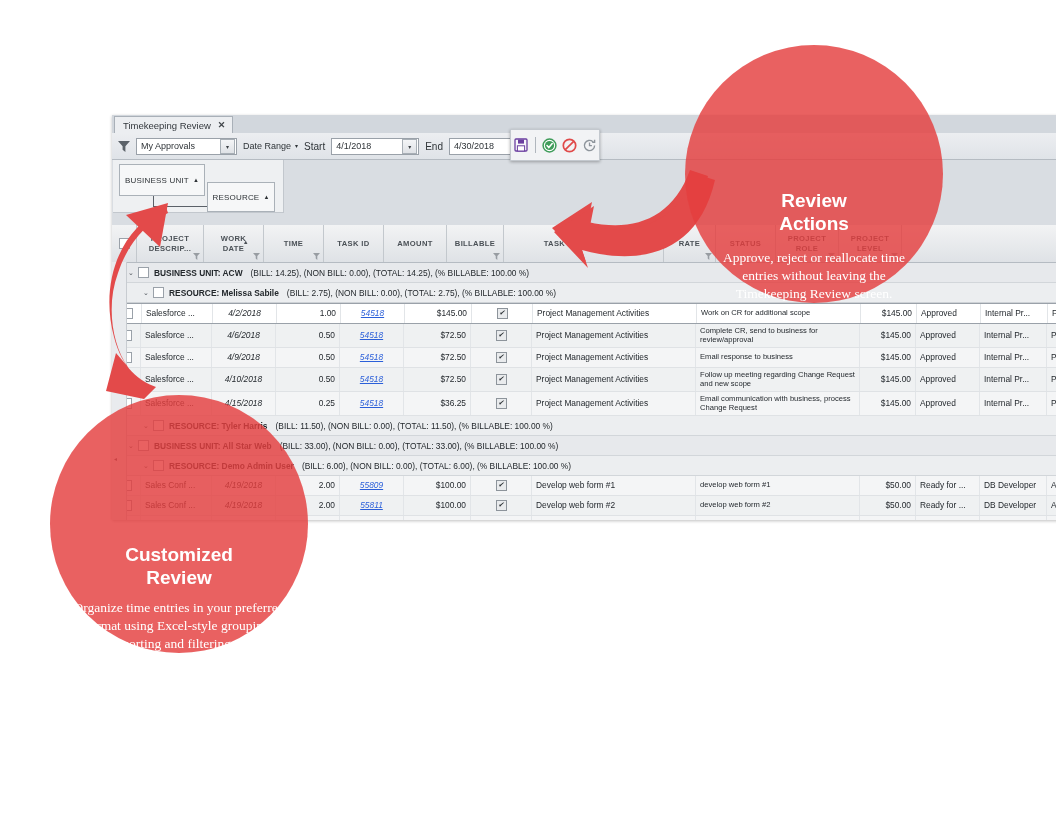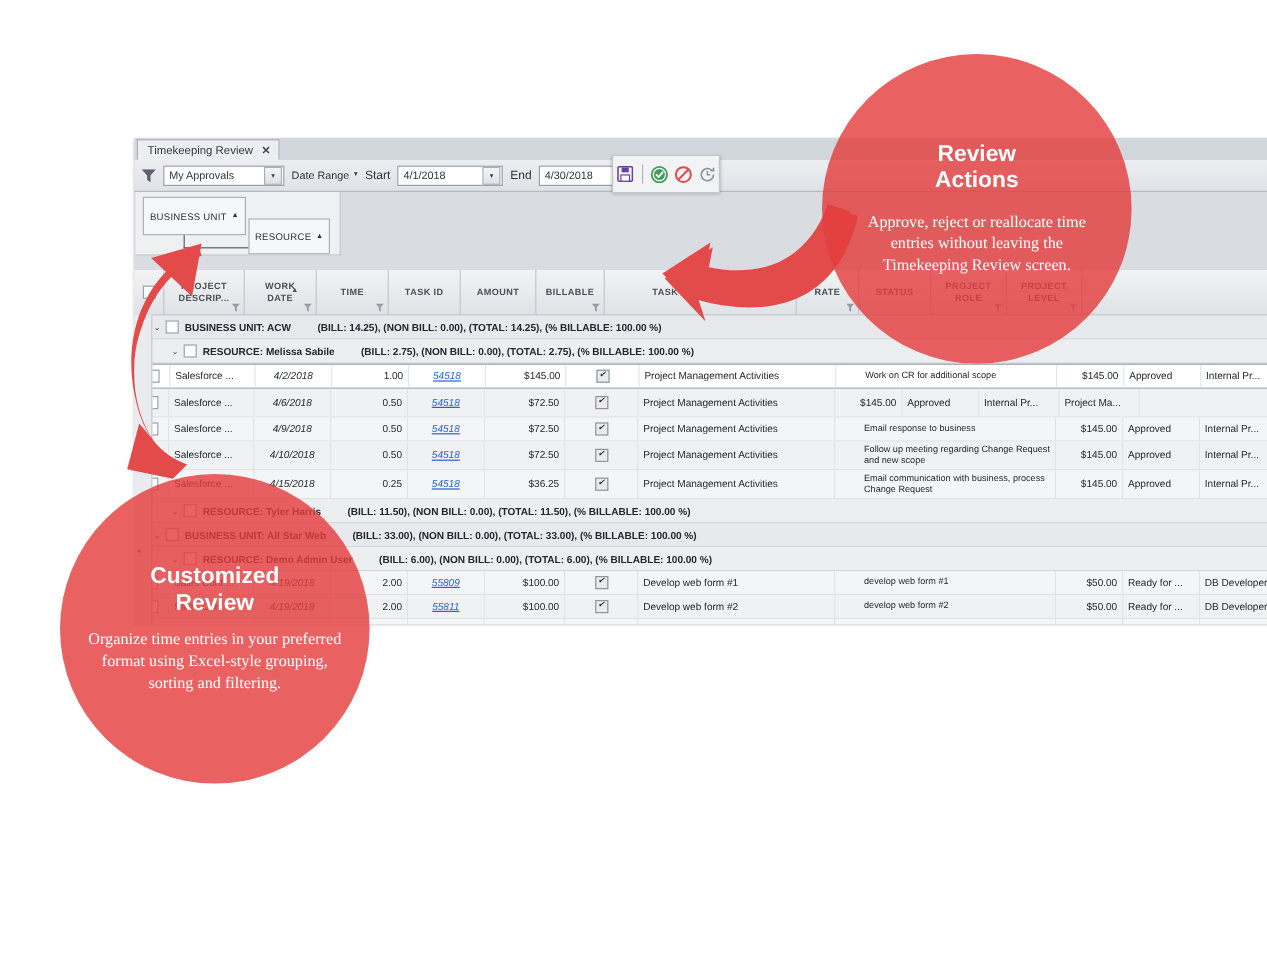--- a/index.html
+++ b/index.html
@@ -113,39 +113,39 @@
   .rows{position:relative;}
   .grp{
     display:flex;align-items:center;height:19px;
     border-bottom:1px solid #d2d6da;background:#eceef0;
     font-size:8.4px;font-weight:bold;color:#23282c;white-space:nowrap;
   }
   .grp.lvl1{padding-left:16px;background:#e7e9ec;}
   .grp.lvl2{padding-left:31px;background:#eceef0;}
   .grp .exp{width:10px;font-size:7px;color:#4d5359;font-weight:normal;}
   .grp .cbox{width:9px;height:9px;border:1px solid #9aa1a9;background:#fff;margin-right:5px;flex:none;}
-  .grp .stats{margin-left:22px;font-weight:bold;}
+  .grp .stats{margin-left:8px;font-weight:normal;}
 
   .row{
     display:flex;height:19px;border-bottom:1px solid #dfe2e5;
     font-size:8.4px;color:#24292e;background:#f4f5f6;
   }
   .row.alt{background:#eff1f2;}
   .row.selected{
     background:#ffffff;border:1px solid #9aa1a9;
     box-shadow:0 1px 2px rgba(0,0,0,.25);
   }
   .row.tall{height:23px;}
   .cell{
     border-right:1px solid #e2e5e8;display:flex;align-items:center;
     padding:0 4px;overflow:hidden;white-space:nowrap;line-height:1.15;
   }
   .cell.c{justify-content:center;font-style:italic;}
   .cell.r{justify-content:flex-end;}
-  .cell.wrap{white-space:normal;font-size:7.6px;margin-left:20px;}
+  .cell.wrap{white-space:normal;font-size:7.6px;}
   .rowsel{width:20px;justify-content:center;}
   .rowsel .cbox{width:9px;height:9px;border:1px solid #9aa1a9;background:#fff;}
   .link{color:#2b5fd9;text-decoration:underline;}
   .chk{width:9px;height:9px;border:1px solid #8d949b;background:#e9ebed;
        display:flex;align-items:center;justify-content:center;font-size:7px;color:#2d3236;}
 
   
   .w-sel{width:20px;flex:none;}
   .w-pdesc{width:62px;flex:none;}
   .w-wdate{width:55px;flex:none;}
@@ -166,21 +166,21 @@
     background:#e9ebee;border-right:1px solid #c8ccd1;z-index:2;
   }
   .left-strip .pager{position:absolute;left:2px;top:193px;font-size:6px;color:#555b61;}
 
   
   .arrow{position:absolute;z-index:10;pointer-events:none;}
   .callout{
     position:absolute;border-radius:50%;
     background:rgba(228,62,62,.82);
     color:#fff;text-align:center;z-index:11;
-    display:flex;flex-direction:column;align-items:center;justify-content:center;
+    display:flex;flex-direction:column;align-items:center;justify-content:flex-end;
   }
   .callout .ttl{font-size:19px;font-weight:bold;line-height:1.18;}
   .callout .bdy{font-size:13.5px;line-height:1.33;font-weight:normal;font-family:Liberation Serif, serif;}
   #callout-review{left:685px;top:45px;width:258px;height:258px;}
   #callout-review .ttl{margin-bottom:14px;}
   #callout-custom{left:50px;top:395px;width:258px;height:258px;}
   #callout-custom .ttl{margin-bottom:10px;}
 </style>
 </head>
 <body>
@@ -386,20 +386,21 @@
               <div class="cell w-wdate c">4/6/2018</div>
               <div class="cell w-time r">0.50</div>
               <div class="cell w-task c">
                 <span class="link">54518</span>
               </div>
               <div class="cell w-amt r">$72.50</div>
               <div class="cell w-bill c">
                 <span class="chk">✔</span>
               </div>
               <div class="cell w-tdesc">Project Management Activities</div>
+              <div class="cell w-ext wrap">Complete CR, send to business for review/approval</div>
               <div class="cell w-rate r">$145.00</div>
               <div class="cell w-status">Approved</div>
               <div class="cell w-prole">Internal Pr...</div>
               <div class="cell w-plevel">Project Ma...</div>
             </div>
             <div class="row">
               <div class="cell rowsel w-sel">
                 <span class="cbox"></span>
               </div>
               <div class="cell w-pdesc">Salesforce ...</div>

